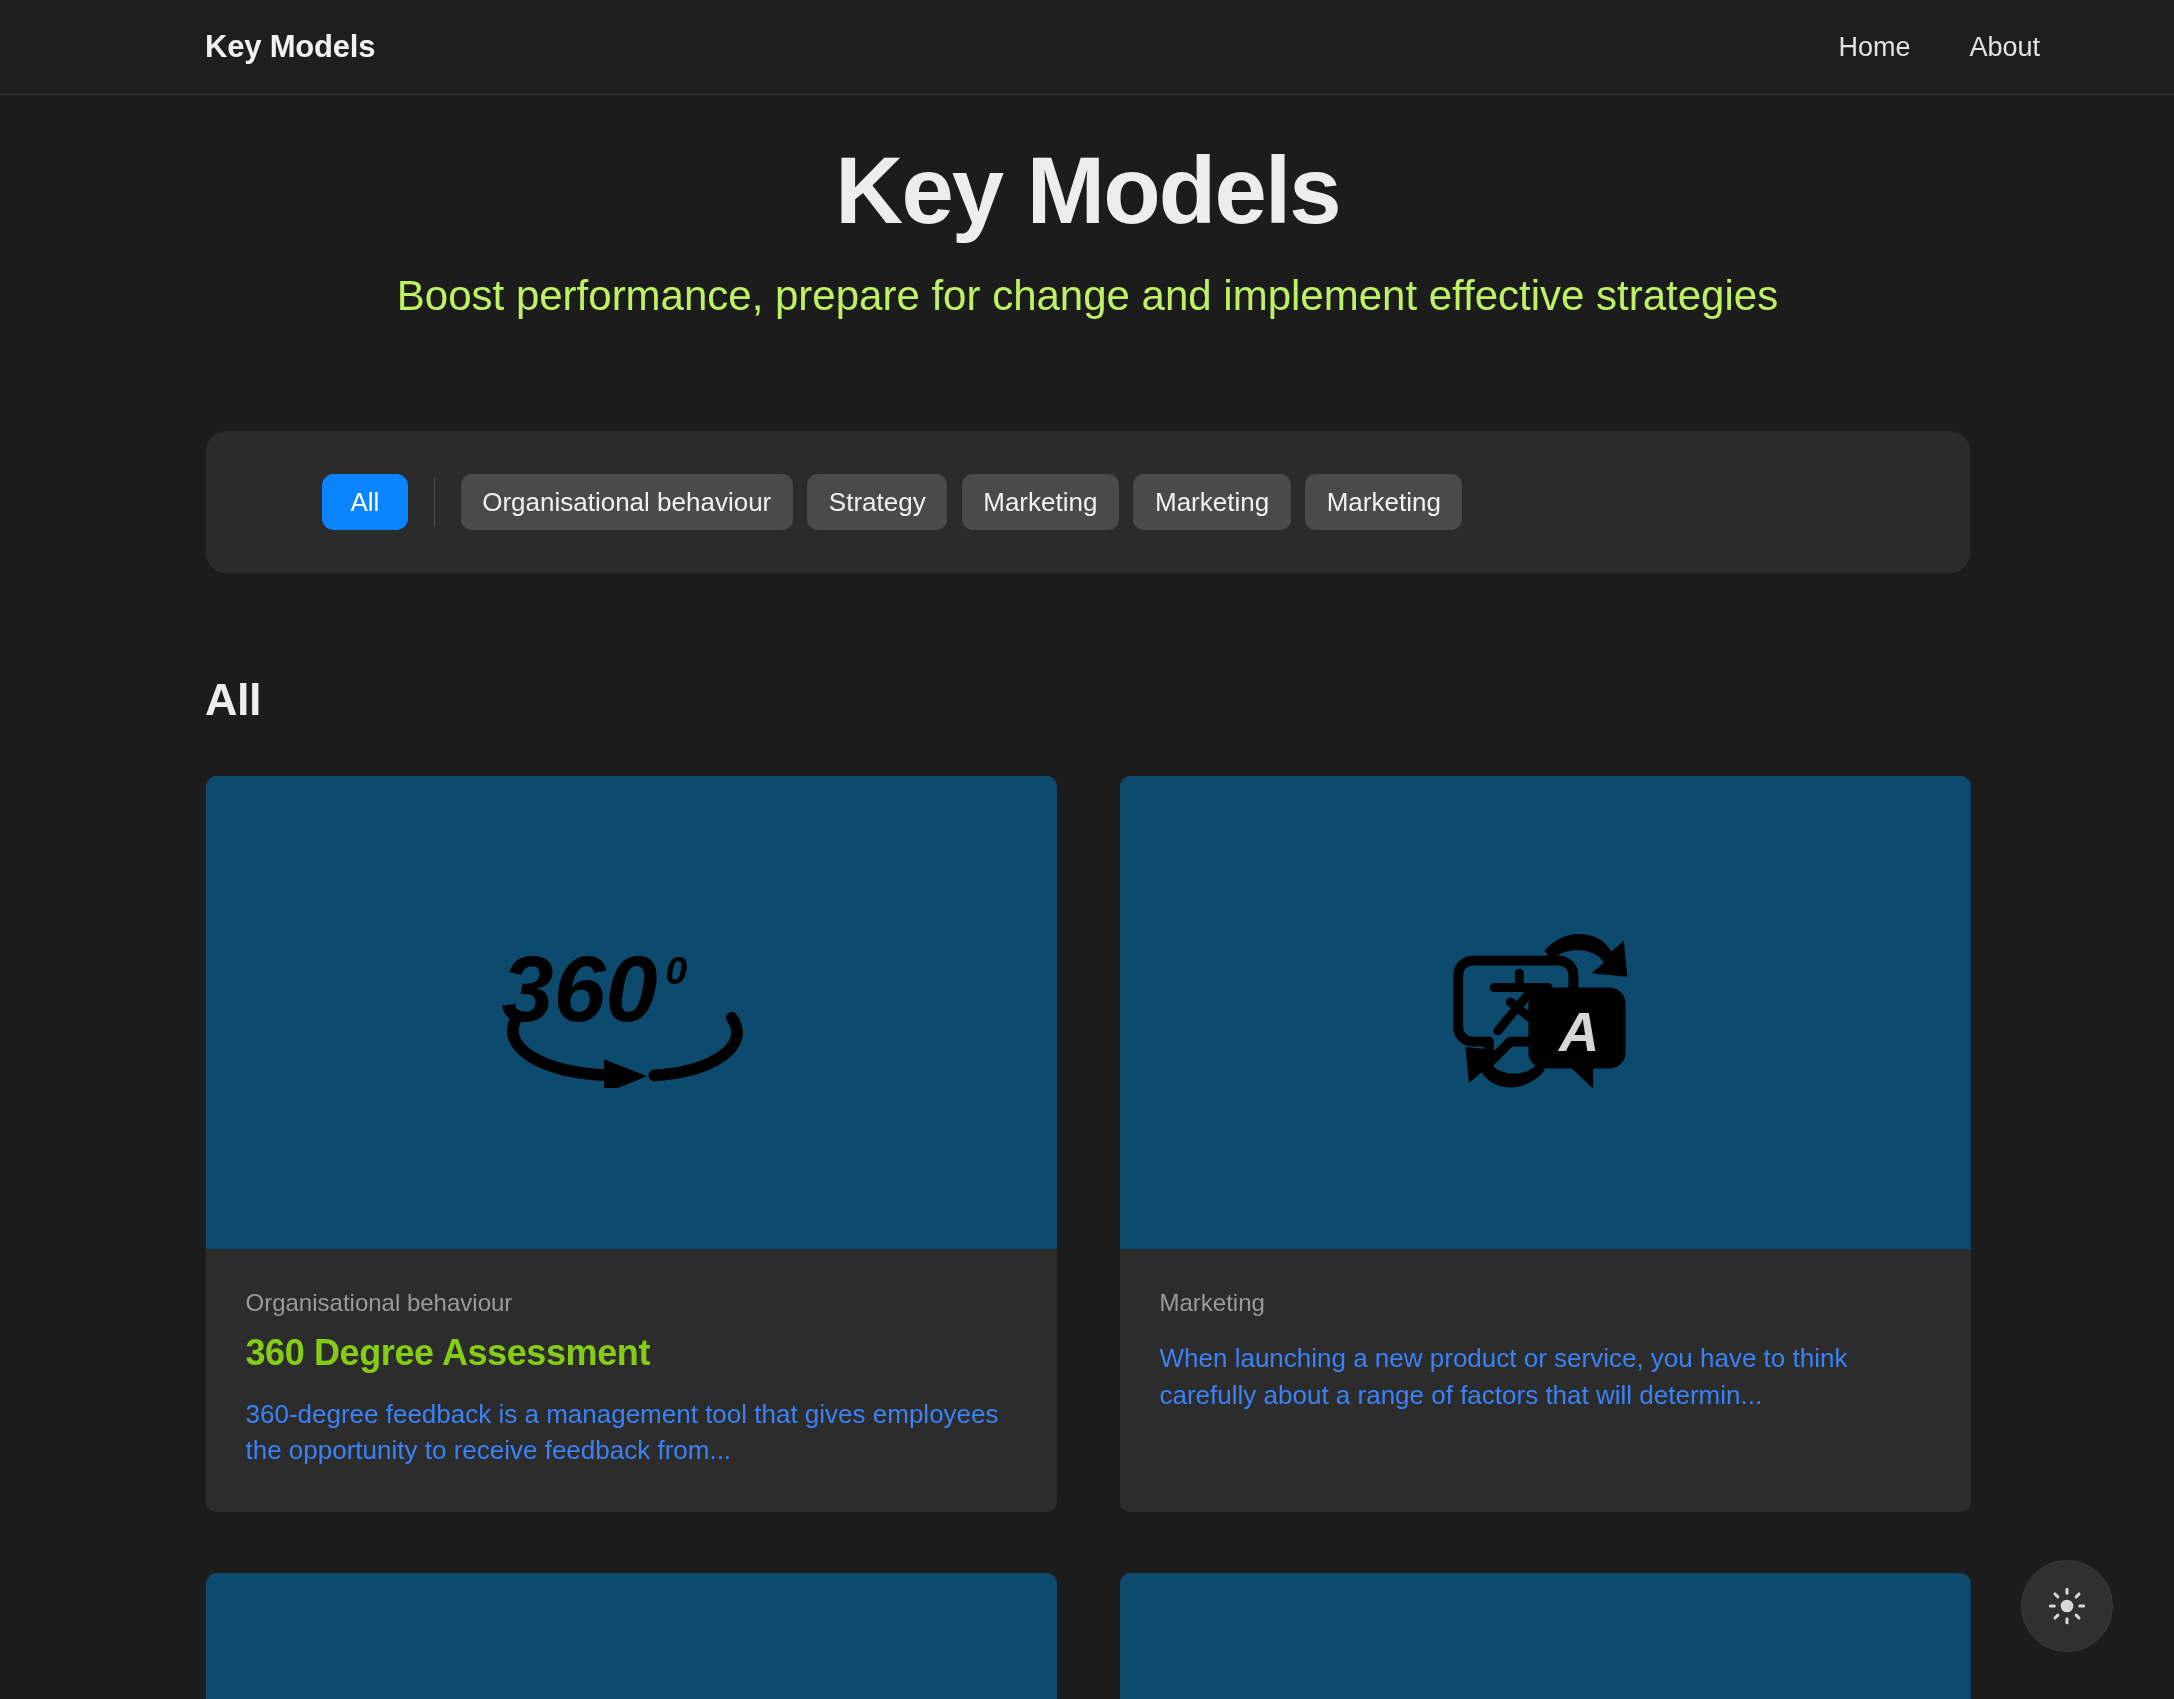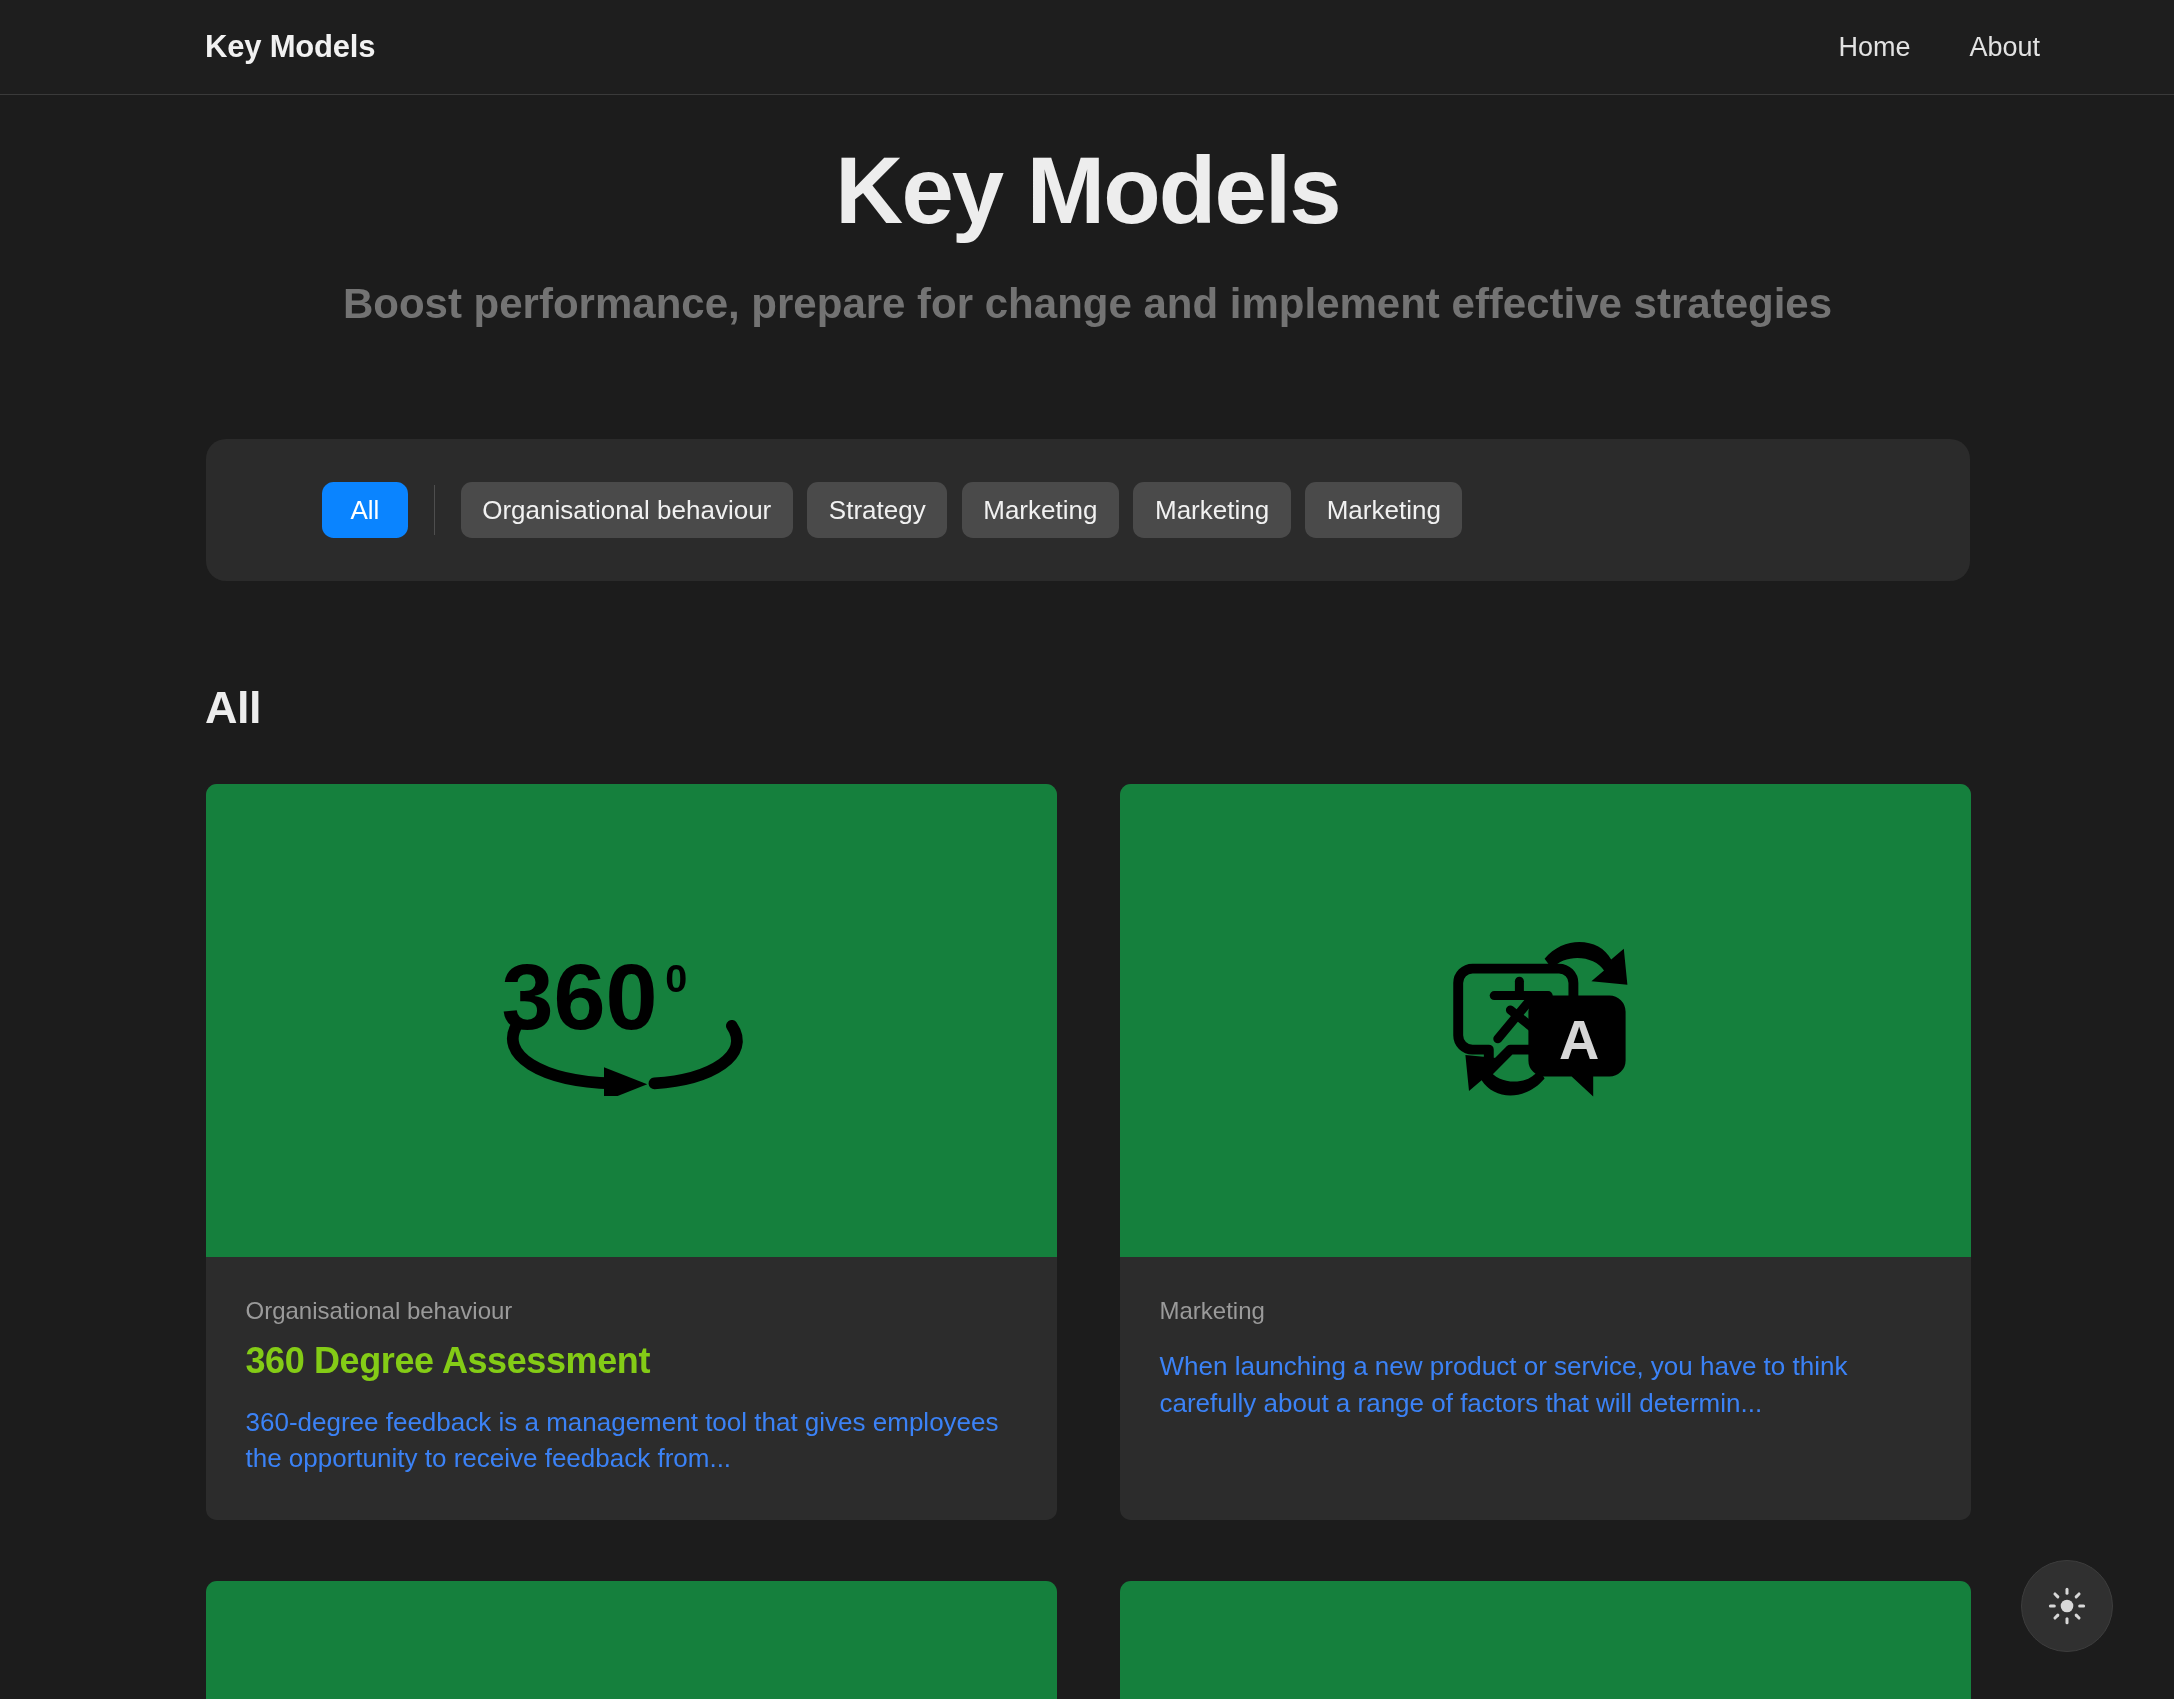--- a/index.html
+++ b/index.html
@@ -58,24 +58,24 @@
 
   .hero-title {
     font-size: 94px;
     font-weight: 700;
     letter-spacing: -1.8px;
     color: #ededed;
     line-height: 1.12;
   }
 
   .hero-sub {
-    margin-top: 35px;
+    margin-top: 27px;
     font-size: 42px;
-    font-weight: 700;
-    color: #737373;
+    font-weight: 400;
+    color: #bef264;
     line-height: 1.25;
   }
 
   
   .filter-wrap {
     margin: 108px auto 0;
     width: 1764px;
     background: #2b2b2b;
     border-radius: 20px;
     padding: 43px 0;
@@ -141,25 +141,26 @@
     background: #2c2c2c;
     border-radius: 10.8px;
     overflow: hidden;
     display: flex;
     flex-direction: column;
     cursor: pointer;
   }
 
   .card-media {
     height: 473px;
-    background: #15803d;
+    background: #0c4a6e;
     display: flex;
     align-items: center;
     justify-content: center;
     flex: 0 0 auto;
+    font-style: italic;
   }
 
   .card-body {
     padding: 40px 40px 43px;
   }
 
   .card-cat {
     font-size: 24px;
     color: #9a9a9a;
     font-weight: 400;

